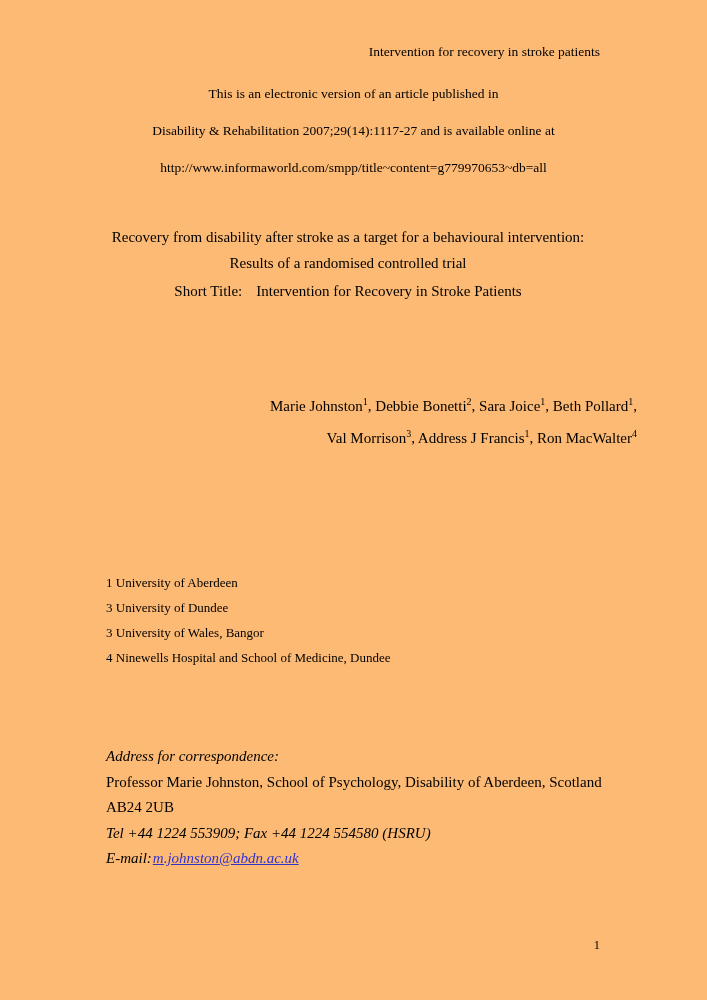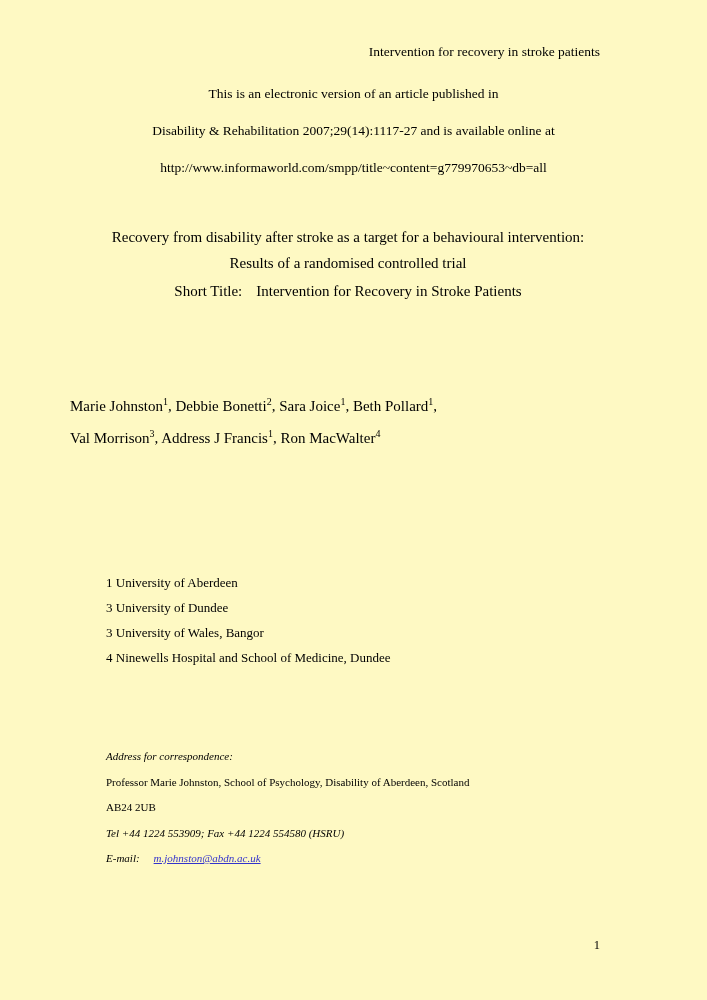--- a/index.html
+++ b/index.html
@@ -4,21 +4,21 @@
 <style>
   html, body {
     margin: 0;
     padding: 0;
     background: #ffffff;
   }
   .page {
     position: relative;
     width: 707px;
     height: 1000px;
-    background: #fef9c3;
+    background: #fdba74;
     color: #000000;
     font-family: "Liberation Serif", "DejaVu Serif", serif;
     overflow: hidden;
   }
   .running-head {
     position: absolute;
     top: 43px;
     left: 106px;
     right: 107px;
     text-align: right;
@@ -58,21 +58,21 @@
     line-height: 26px;
   }
   .short-title-text {
     margin-left: 14px;
   }
   .authors {
     position: absolute;
     top: 390px;
     left: 70px;
     right: 70px;
-    text-align: left;
+    text-align: right;
     font-size: 15px;
   }
   .authors p {
     margin: 0;
     line-height: 32px;
   }
   sup {
     font-size: 10px;
     line-height: 0;
     vertical-align: super;
@@ -86,33 +86,33 @@
   }
   .affiliations p {
     margin: 0;
     line-height: 25px;
   }
   .correspondence {
     position: absolute;
     top: 744px;
     left: 106px;
     right: 90px;
-    font-size: 11px;
+    font-size: 15px;
   }
   .correspondence p {
     margin: 0;
     line-height: 25.5px;
   }
   .italic {
     font-style: italic;
   }
   .email-link {
     font-style: italic;
     text-decoration: underline;
-    margin-left: 14px;
+    margin-left: 1px;
   }
   .page-number {
     position: absolute;
     top: 938px;
     right: 107px;
     font-size: 12.5px;
     line-height: 15px;
   }
 </style>
 </head>

